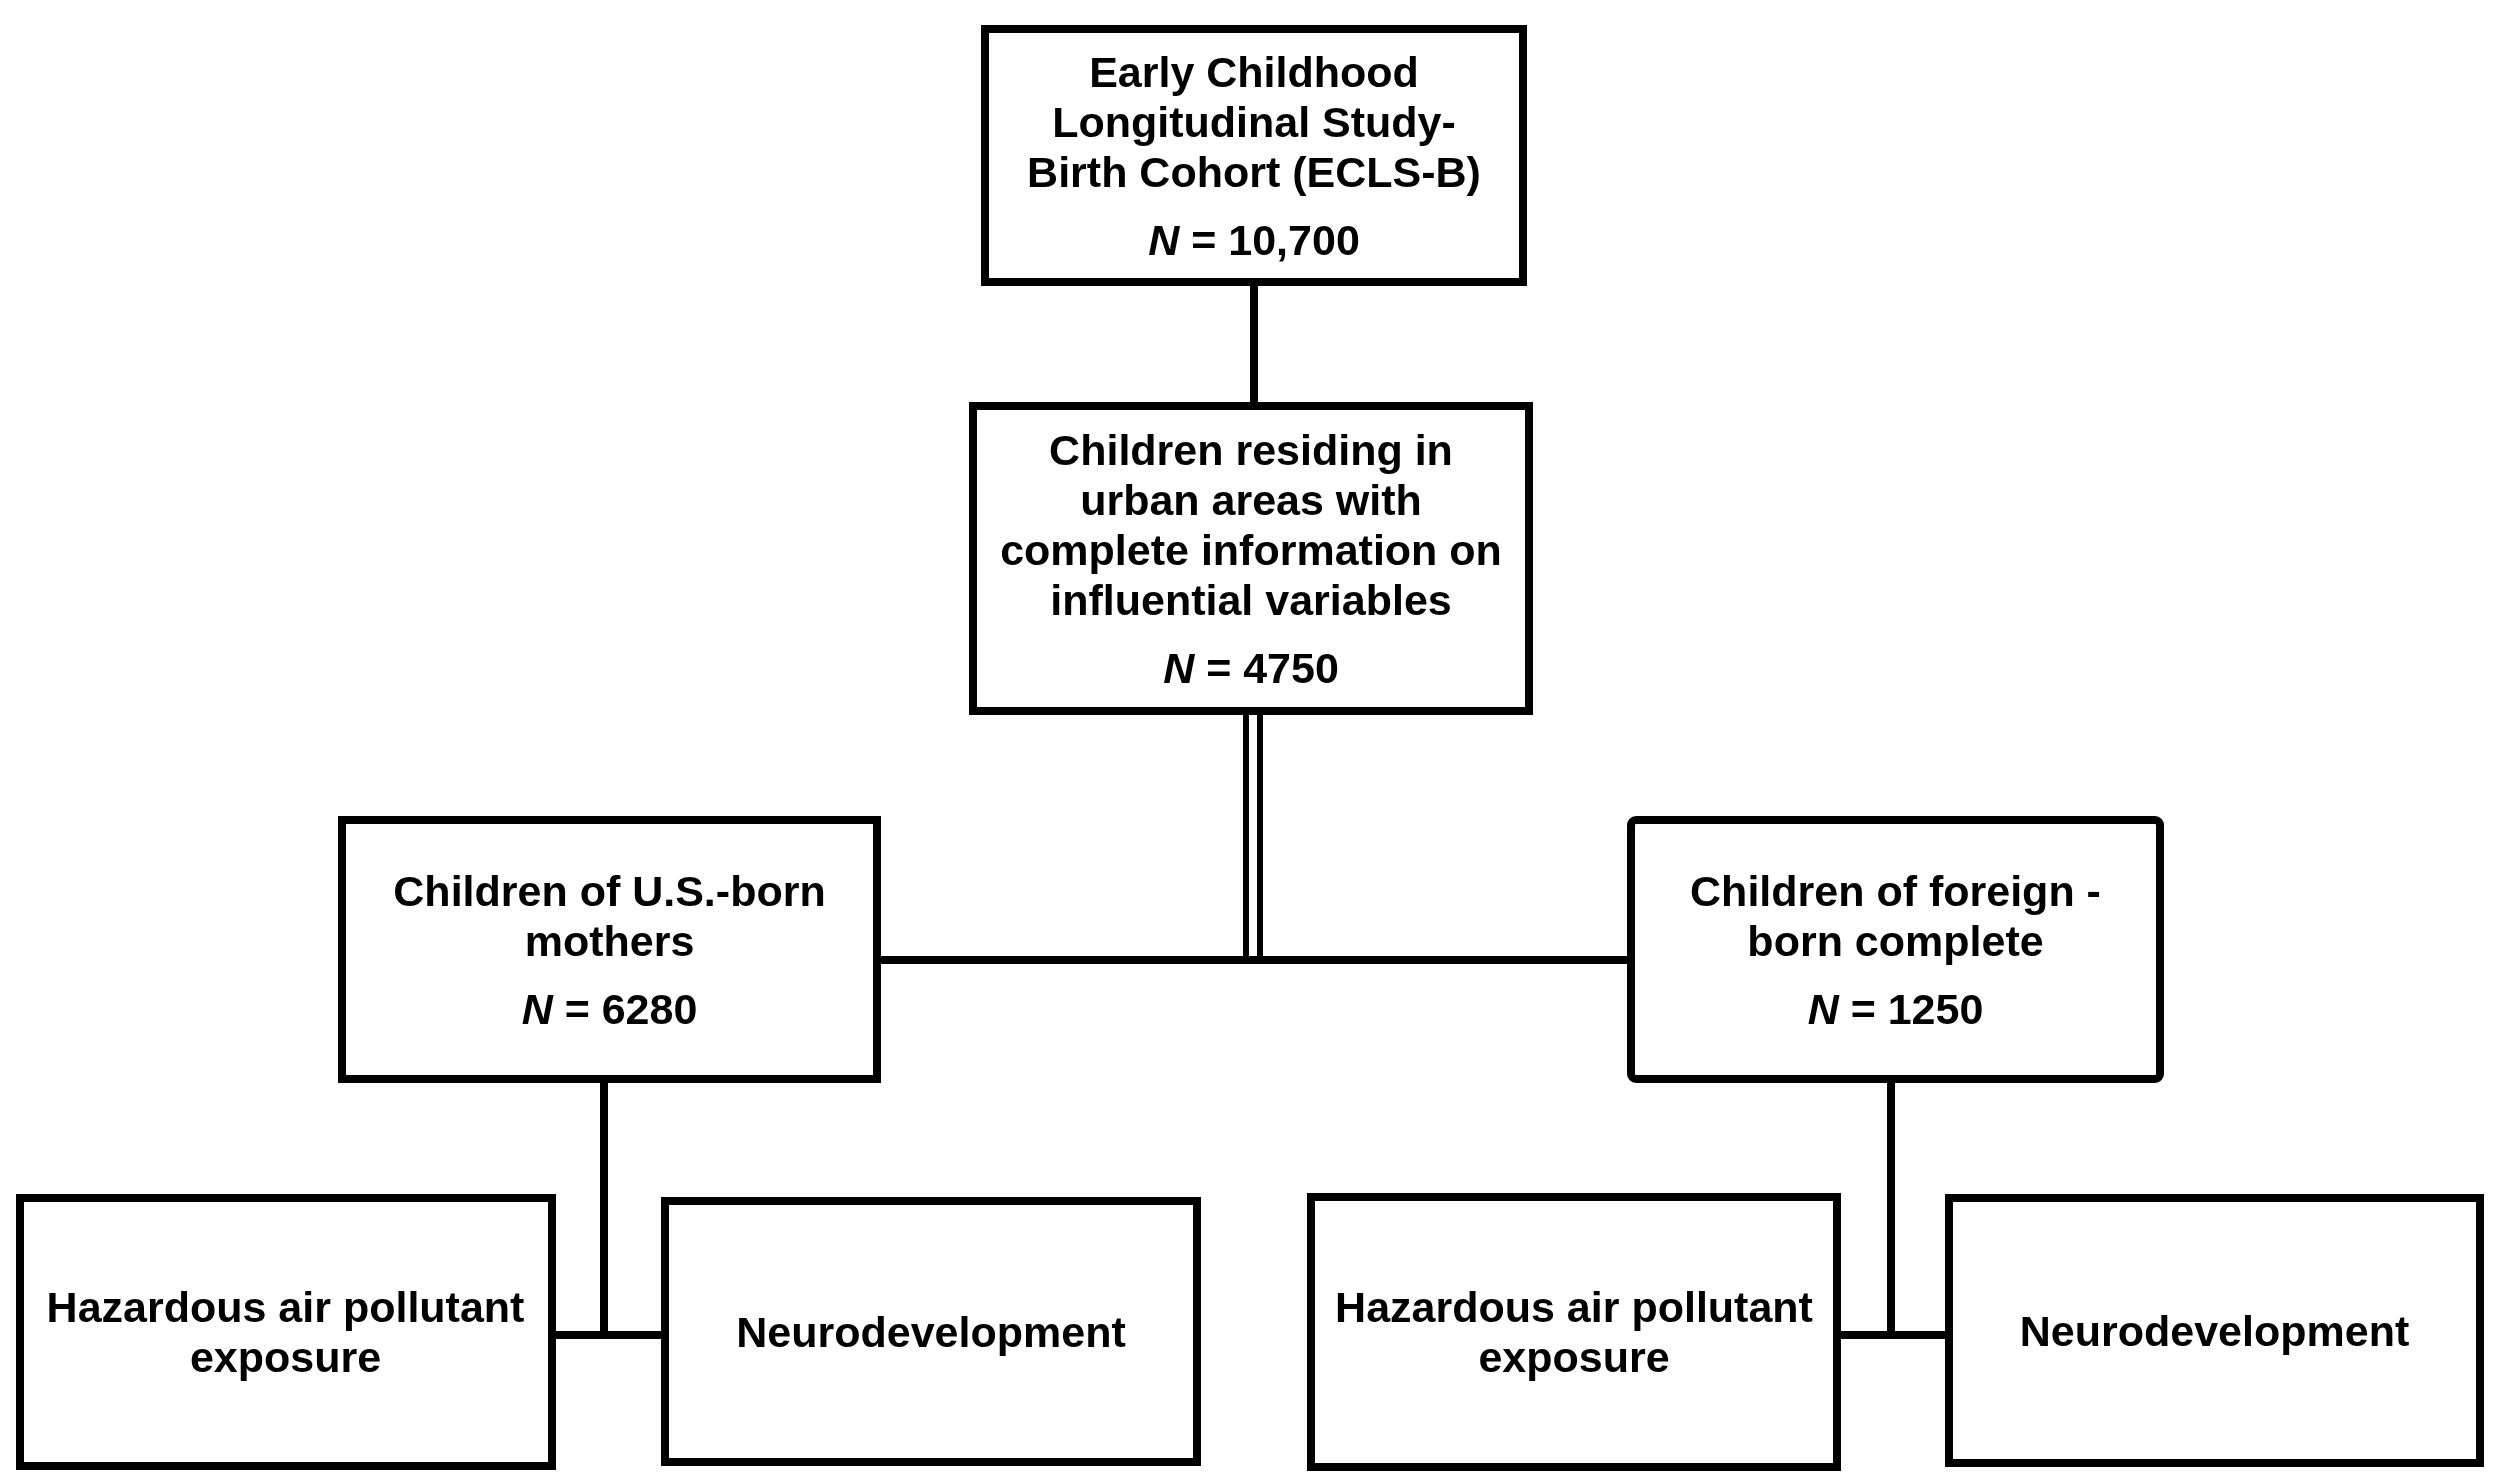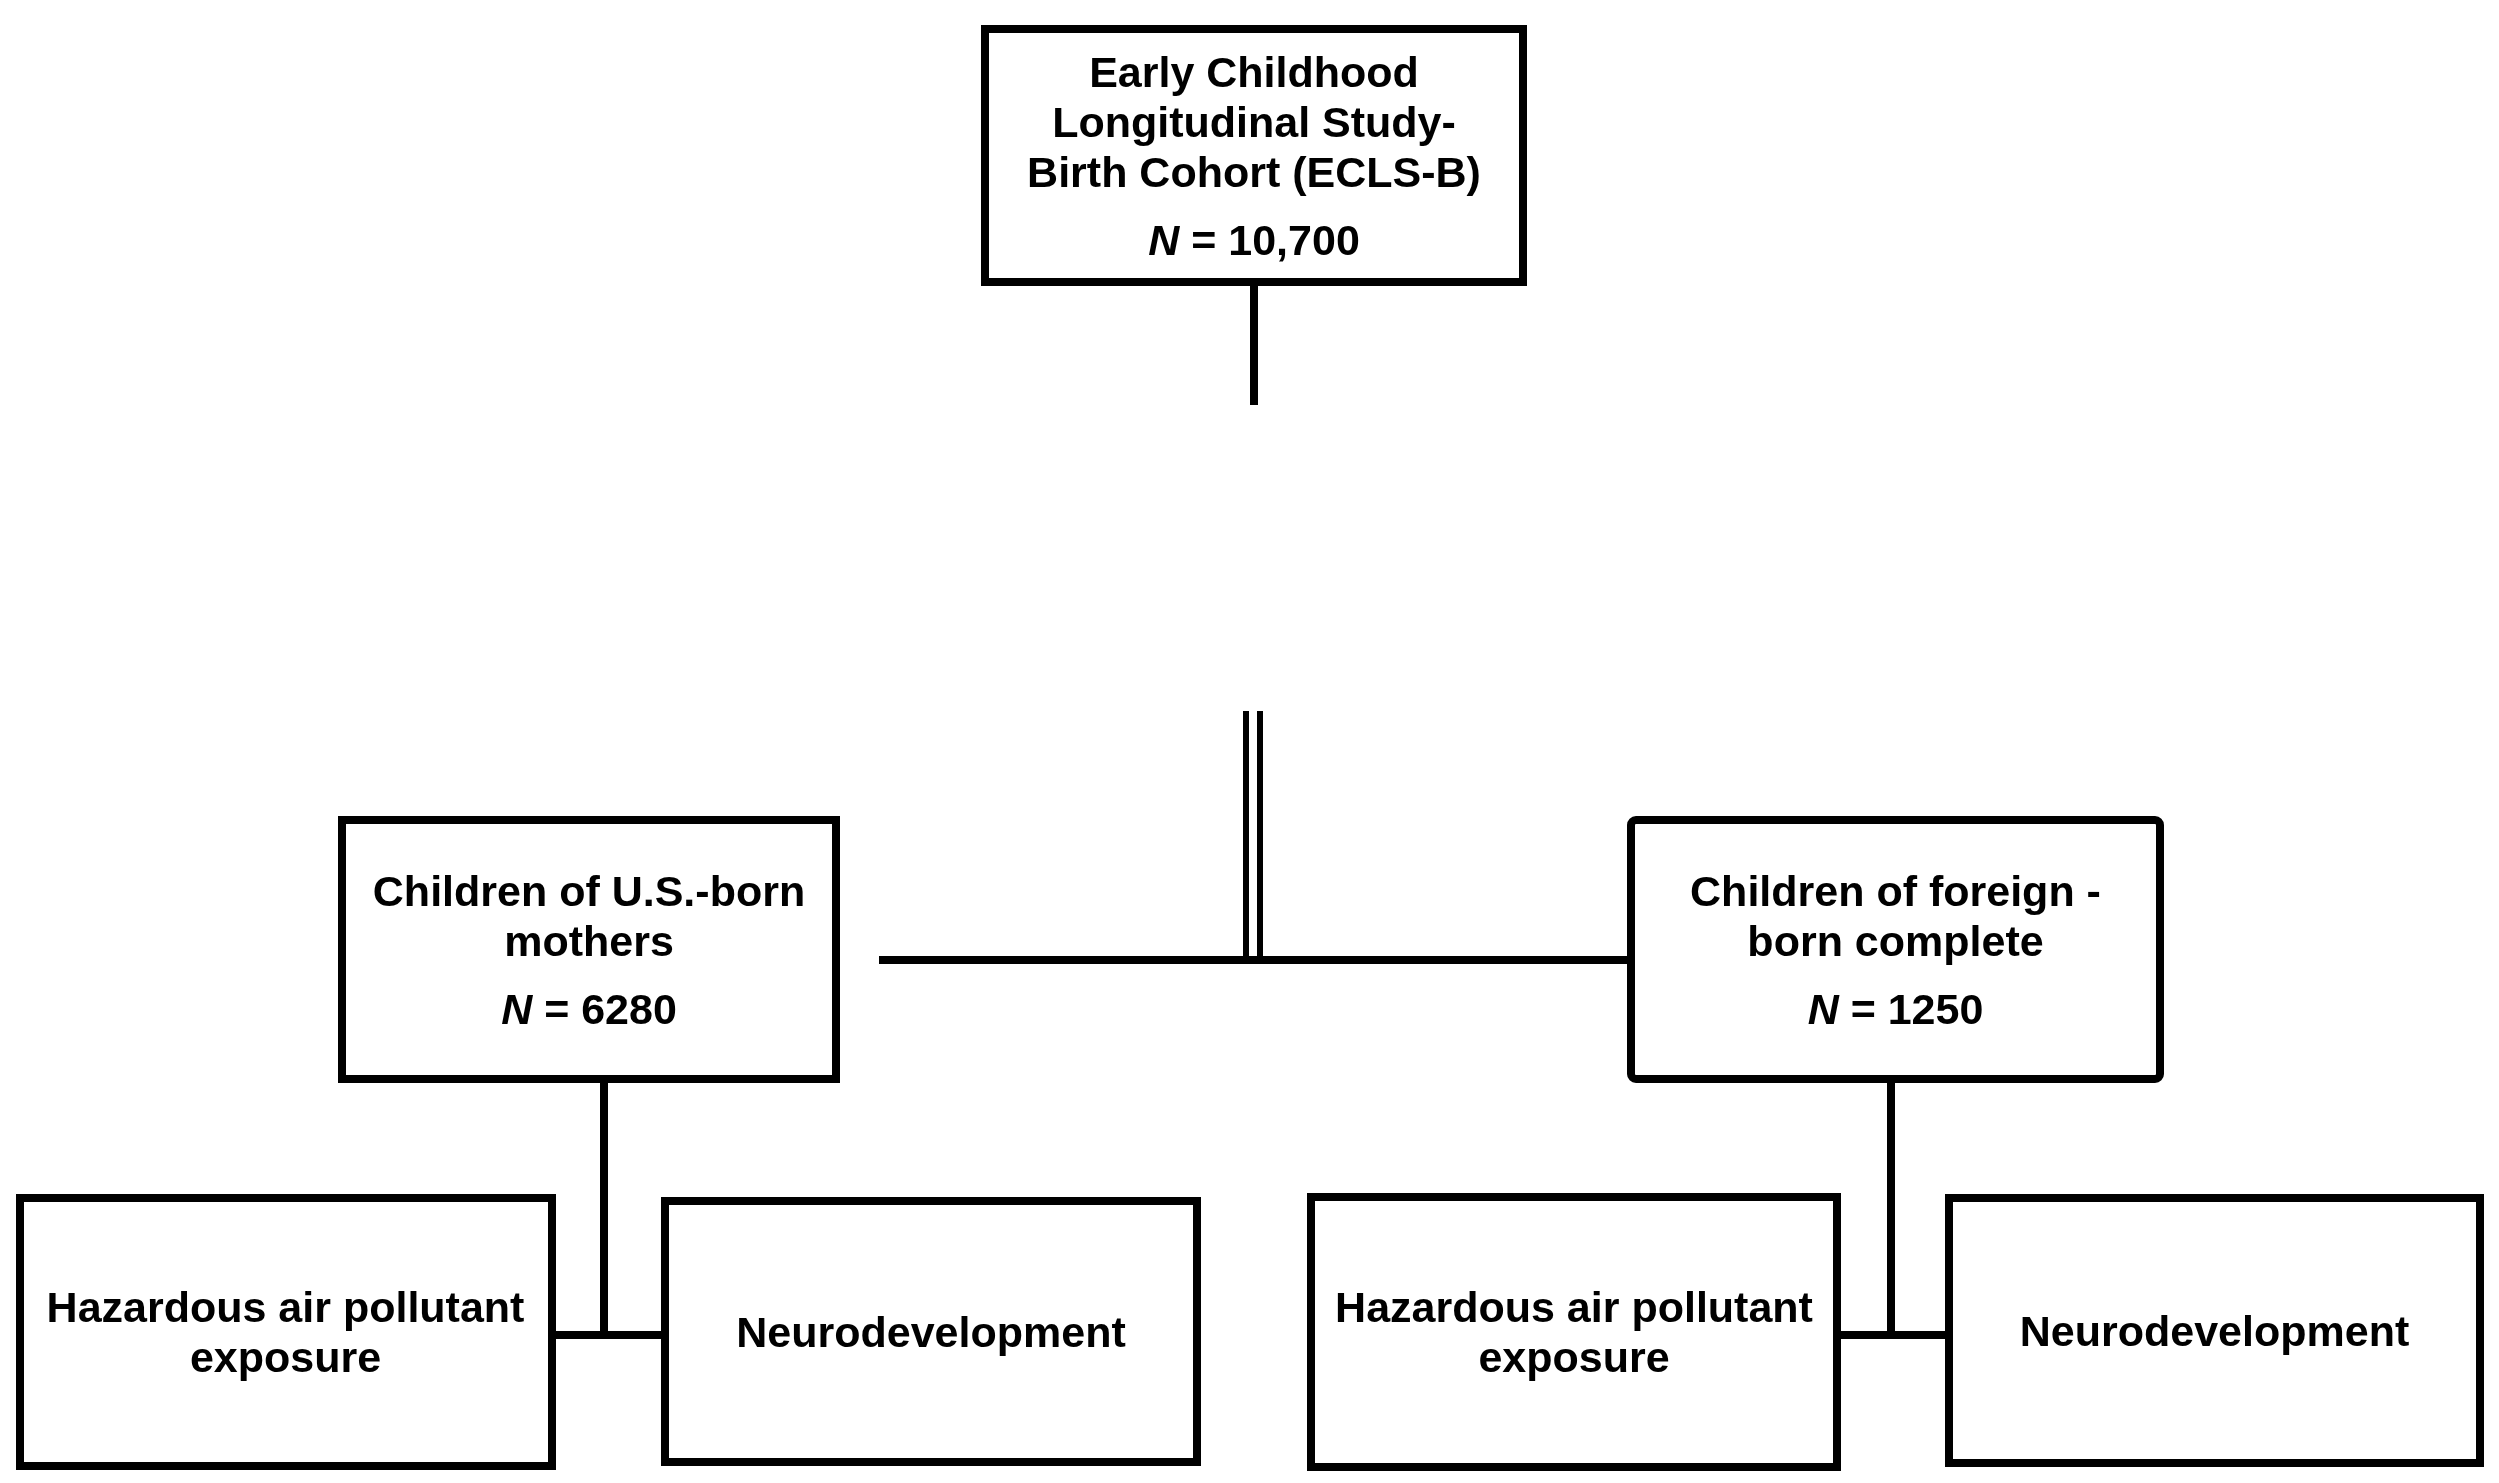--- a/index.html
+++ b/index.html
@@ -38,21 +38,21 @@
   .nline { margin-top: 18px; }
   .nline .nital { font-style: italic; }
   .nline .nrest { white-space: pre; }
   .conn {
     position: absolute;
     background: var(--line);
   }
   
   #box-ecls          { left: 981px; top: 25px;   width: 546px; height: 261px; }
   #box-urban         { left: 969px; top: 402px;  width: 564px; height: 313px; }
-  #box-usborn        { left: 338px;  top: 816px; width: 502px; height: 267px; }
+  #box-usborn        { left: 338px;  top: 816px; width: 543px; height: 267px; }
   #box-foreign       { left: 1627px; top: 816px; width: 537px; height: 267px; border-radius: 9px; }
   #box-hazard-left   { left: 15.5px;   top: 1194px; width: 540px; height: 276px; }
   #box-neuro-left    { left: 661px; top: 1197px; width: 540px; height: 269px; }
   #box-hazard-right  { left: 1307px; top: 1193px; width: 534px; height: 278px; }
   #box-neuro-right   { left: 1945px; top: 1194px; width: 539px; height: 273px; }
   
   #conn-v-top        { left: 1250px; top: 281px;  width: 8px;   height: 124px; }
   #conn-dbl-a        { left: 1243px; top: 711px; width: 6.2px;   height: 253px; }
   #conn-dbl-b        { left: 1257px; top: 711px; width: 6.2px;   height: 253px; }
   #conn-h-mid        { left: 879px; top: 956px; width: 753px; height: 8px; }
@@ -77,20 +77,29 @@
 
   <div class="box" id="box-ecls">
     <div class="tline">Early Childhood</div>
     <div class="tline">Longitudinal Study-</div>
     <div class="tline">Birth Cohort (ECLS-B)</div>
     <div class="nline">
       <span class="nital">N</span><span class="nrest"> = 10,700</span>
     </div>
   </div>
 
+  <div class="box" id="box-urban">
+    <div class="tline">Children residing in</div>
+    <div class="tline">urban areas with</div>
+    <div class="tline">complete information on</div>
+    <div class="tline">influential variables</div>
+    <div class="nline">
+      <span class="nital">N</span><span class="nrest"> = 4750</span>
+    </div>
+  </div>
 
   <div class="box" id="box-usborn">
     <div class="tline">Children of U.S.-born</div>
     <div class="tline">mothers</div>
     <div class="nline">
       <span class="nital">N</span><span class="nrest"> = 6280</span>
     </div>
   </div>
 
   <div class="box" id="box-foreign">

